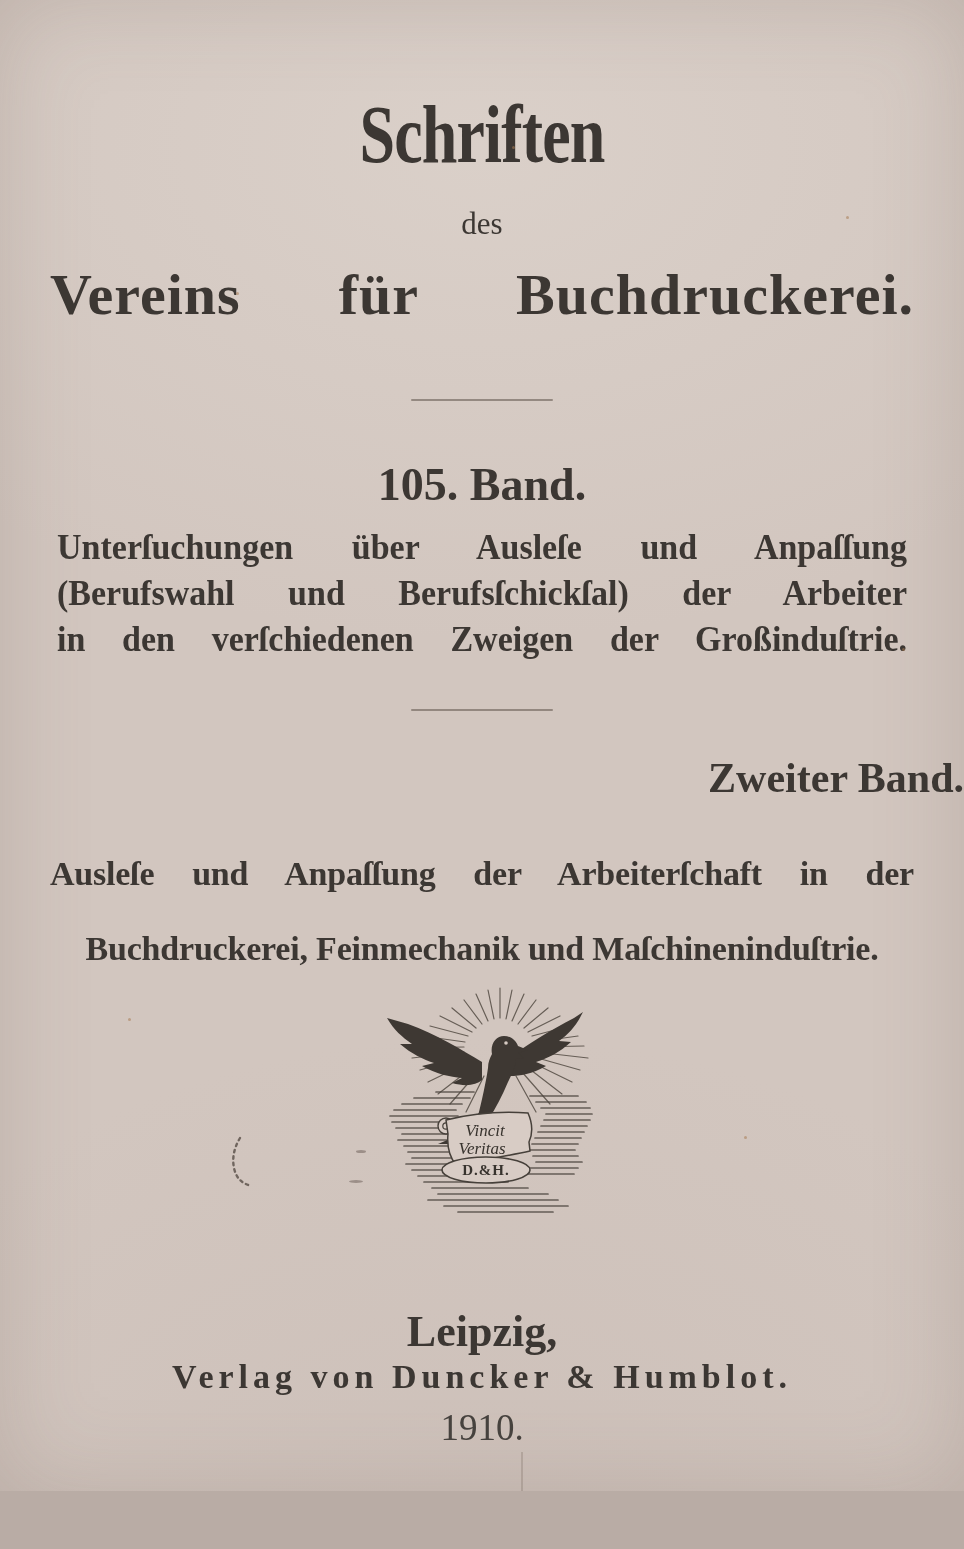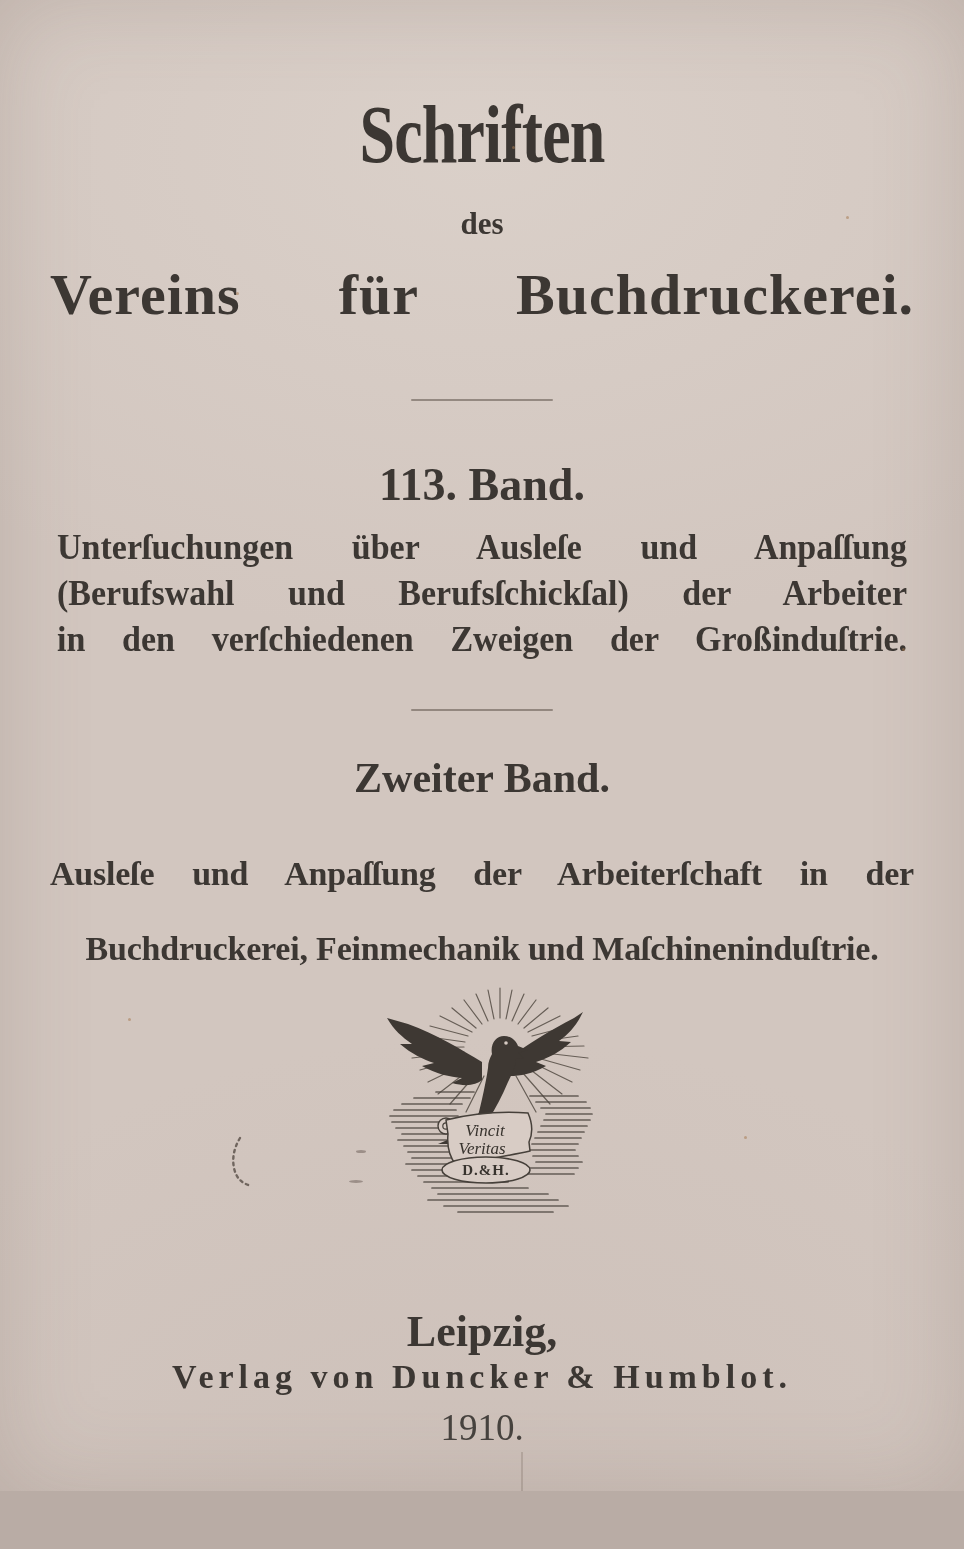--- a/index.html
+++ b/index.html
@@ -12,36 +12,36 @@
       radial-gradient(ellipse 140% 70% at 50% 108%, rgba(203,190,183,.8) 0%, rgba(203,190,183,0) 55%),
       #d2c6bf;
     box-shadow: inset 0 0 90px rgba(115,95,85,.22);
   }
   .abs { position:absolute; left:0; right:0; }
   .ctr { text-align:center; }
   .jst { text-align:justify; text-align-last:justify; }
 
   .series-title { top:92px; font-size:82px; font-weight:bold; letter-spacing:-1px;
                   transform:scaleX(.78); line-height:1.05; }
-  .series-of    { top:206px; font-size:31px; font-weight:bold; }
+  .series-of    { top:206px; font-size:31px; font-weight:normal; }
   .series-org   { top:260px; left:50px; right:50px; font-size:58px; font-weight:bold;
                   letter-spacing:1px; line-height:1.2; height:78px; overflow:hidden; }
 
   .rule { position:absolute; left:50%; width:142px; margin-left:-71px; height:2px;
           background:rgba(94,83,75,.55); border-radius:1px; }
   .rule-1 { top:399px; }
   .rule-2 { top:709px; }
 
   .volume-number { top:458px; font-size:46px; font-weight:bold; }
 
   .volume-title { position:absolute; top:524px; left:57px; right:57px; }
   .volume-title .line { font-size:34px; font-weight:bold; height:46px; line-height:46px;
                         overflow:hidden; transform:scaleY(1.08); transform-origin:center; }
 
-  .part-number { top:754px; font-size:42px; font-weight:bold; }
+  .part-number { top:754px; font-size:42px; font-weight:bold;text-align:right; }
 
   .part-title { position:absolute; top:818px; left:50px; right:50px; }
   .part-title .line { font-size:34px; font-weight:bold; letter-spacing:-.2px;
                       height:39px; line-height:39px; overflow:hidden;margin-top:36px; }
 
   .emblem { position:absolute; left:378px; top:984px; width:228px; height:232px; }
 
   .imprint-place     { top:1306px; font-size:44px; font-weight:bold; }
   .imprint-publisher { top:1358px; font-size:34px; font-weight:bold; letter-spacing:5px; }
   .imprint-year      { top:1406px; font-size:37px; color:#46423e; }
@@ -61,21 +61,21 @@
 <div class="page">
 
   <div class="abs ctr series-title">Schriften</div>
 
   <div class="abs ctr series-of">des</div>
 
   <div class="abs jst series-org">Vereins für Buchdruckerei.</div>
 
   <div class="rule rule-1"></div>
 
-  <div class="abs ctr volume-number">113. Band.</div>
+  <div class="abs ctr volume-number">105. Band.</div>
 
   <div class="volume-title">
     <div class="line jst">Unterſuchungen über Ausleſe und Anpaſſung</div>
     <div class="line jst">(Berufswahl und Berufsſchickſal) der Arbeiter</div>
     <div class="line jst">in den verſchiedenen Zweigen der Großinduſtrie.</div>
   </div>
 
   <div class="rule rule-2"></div>
 
   <div class="abs ctr part-number">Zweiter Band.</div>

